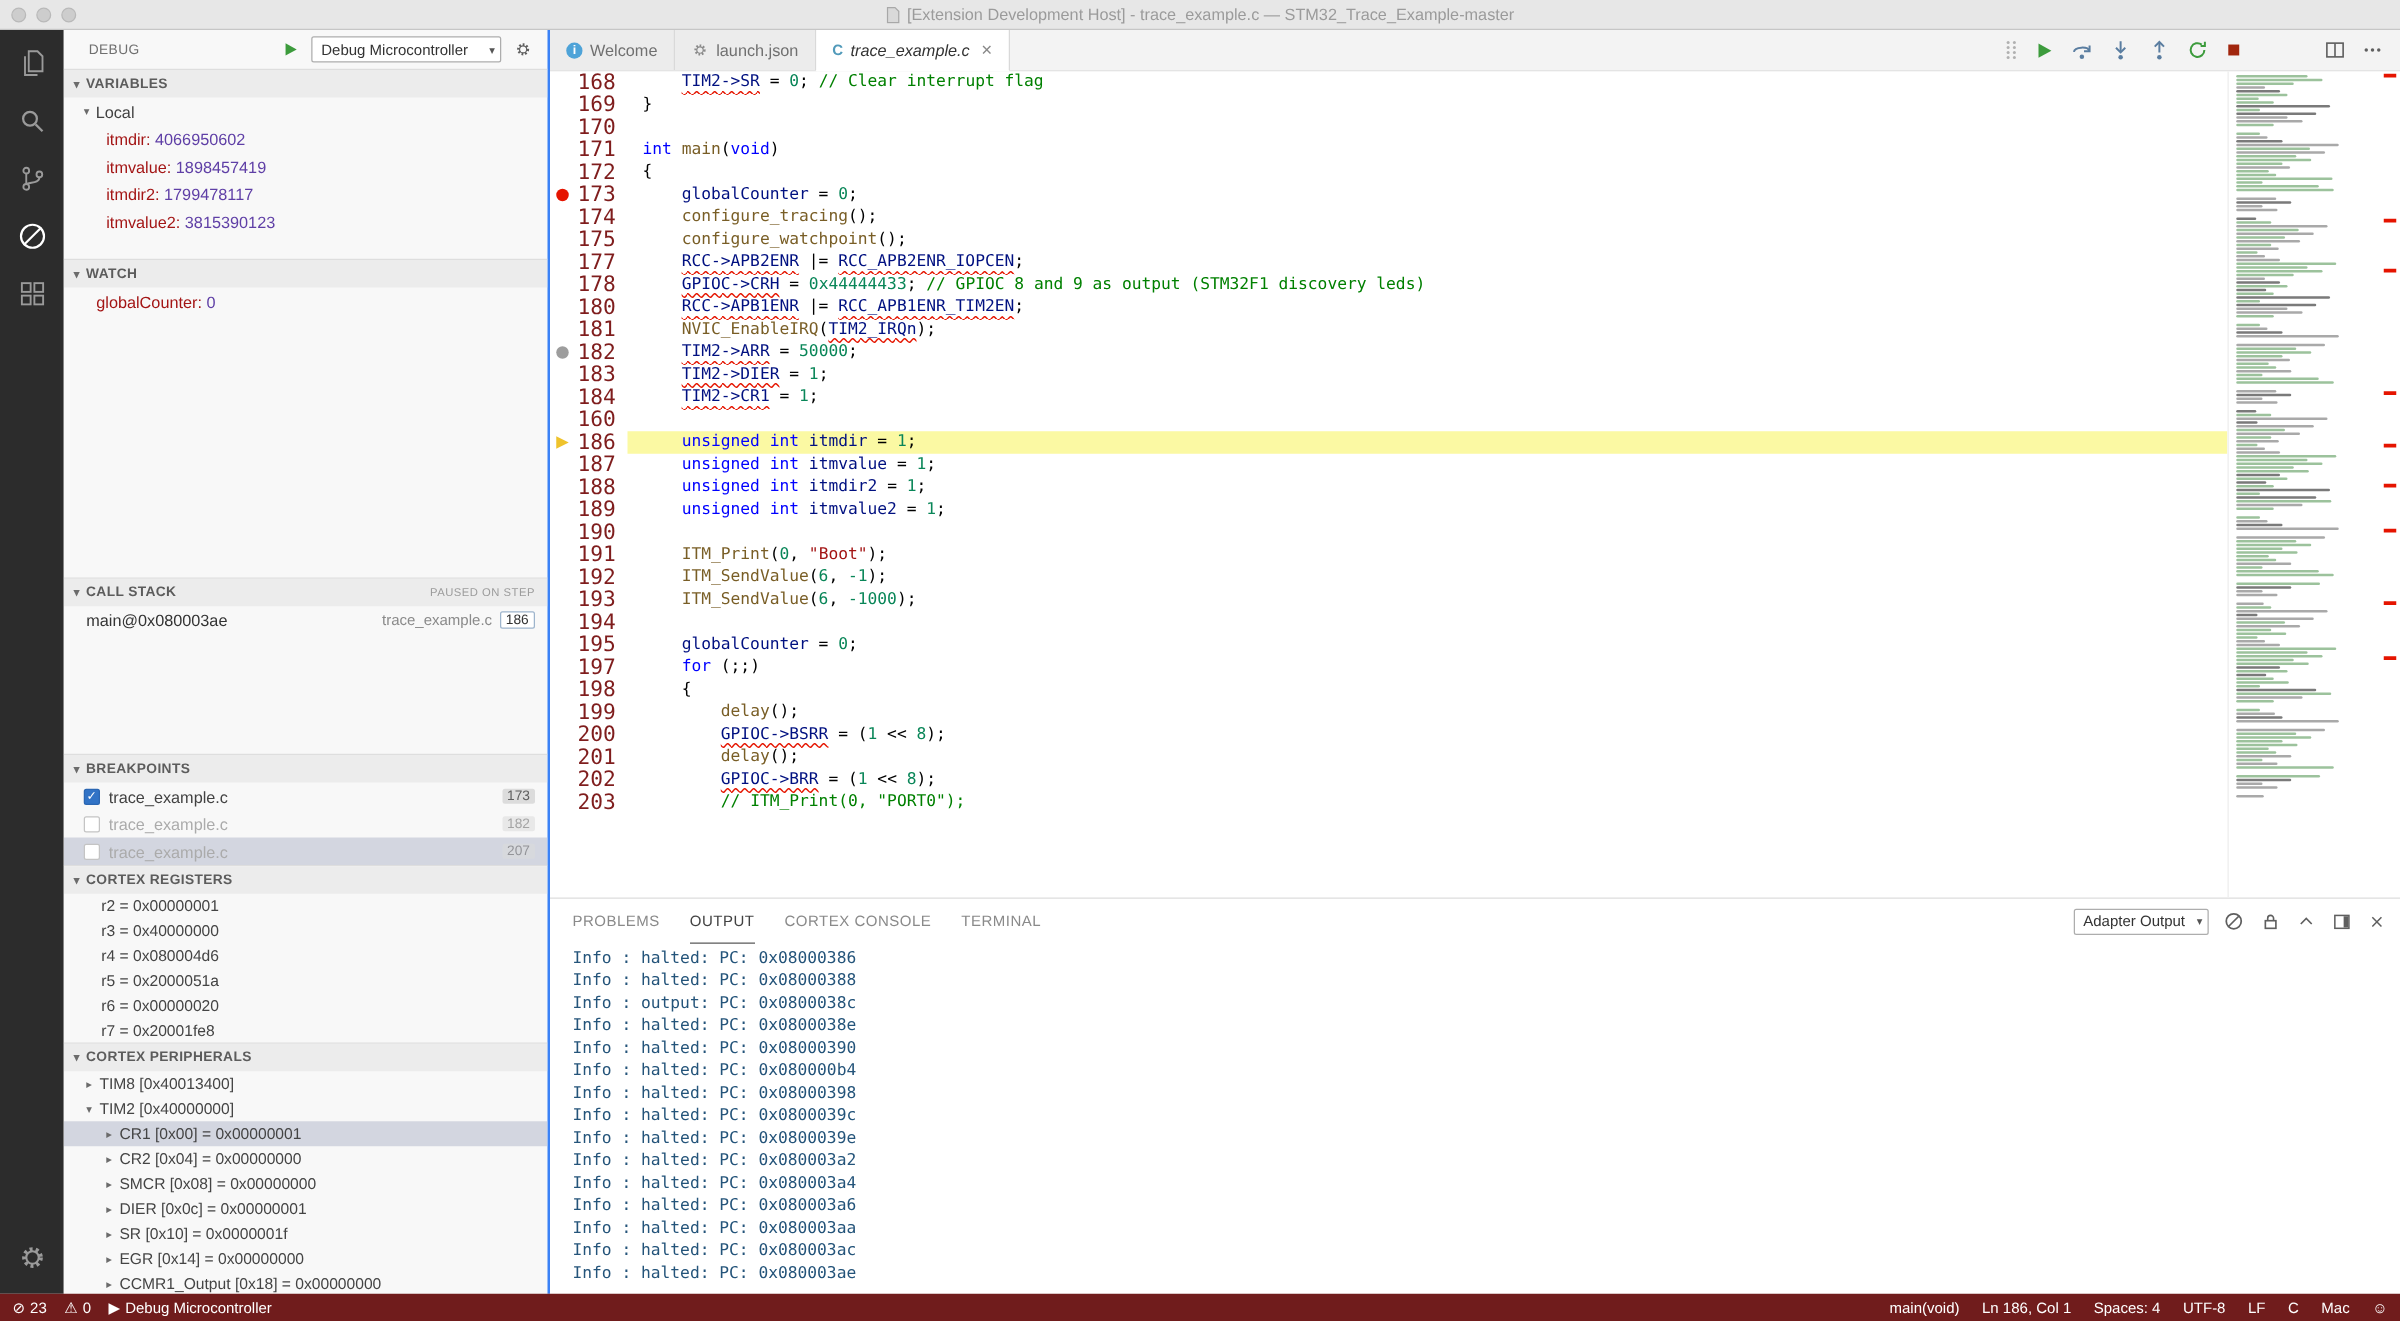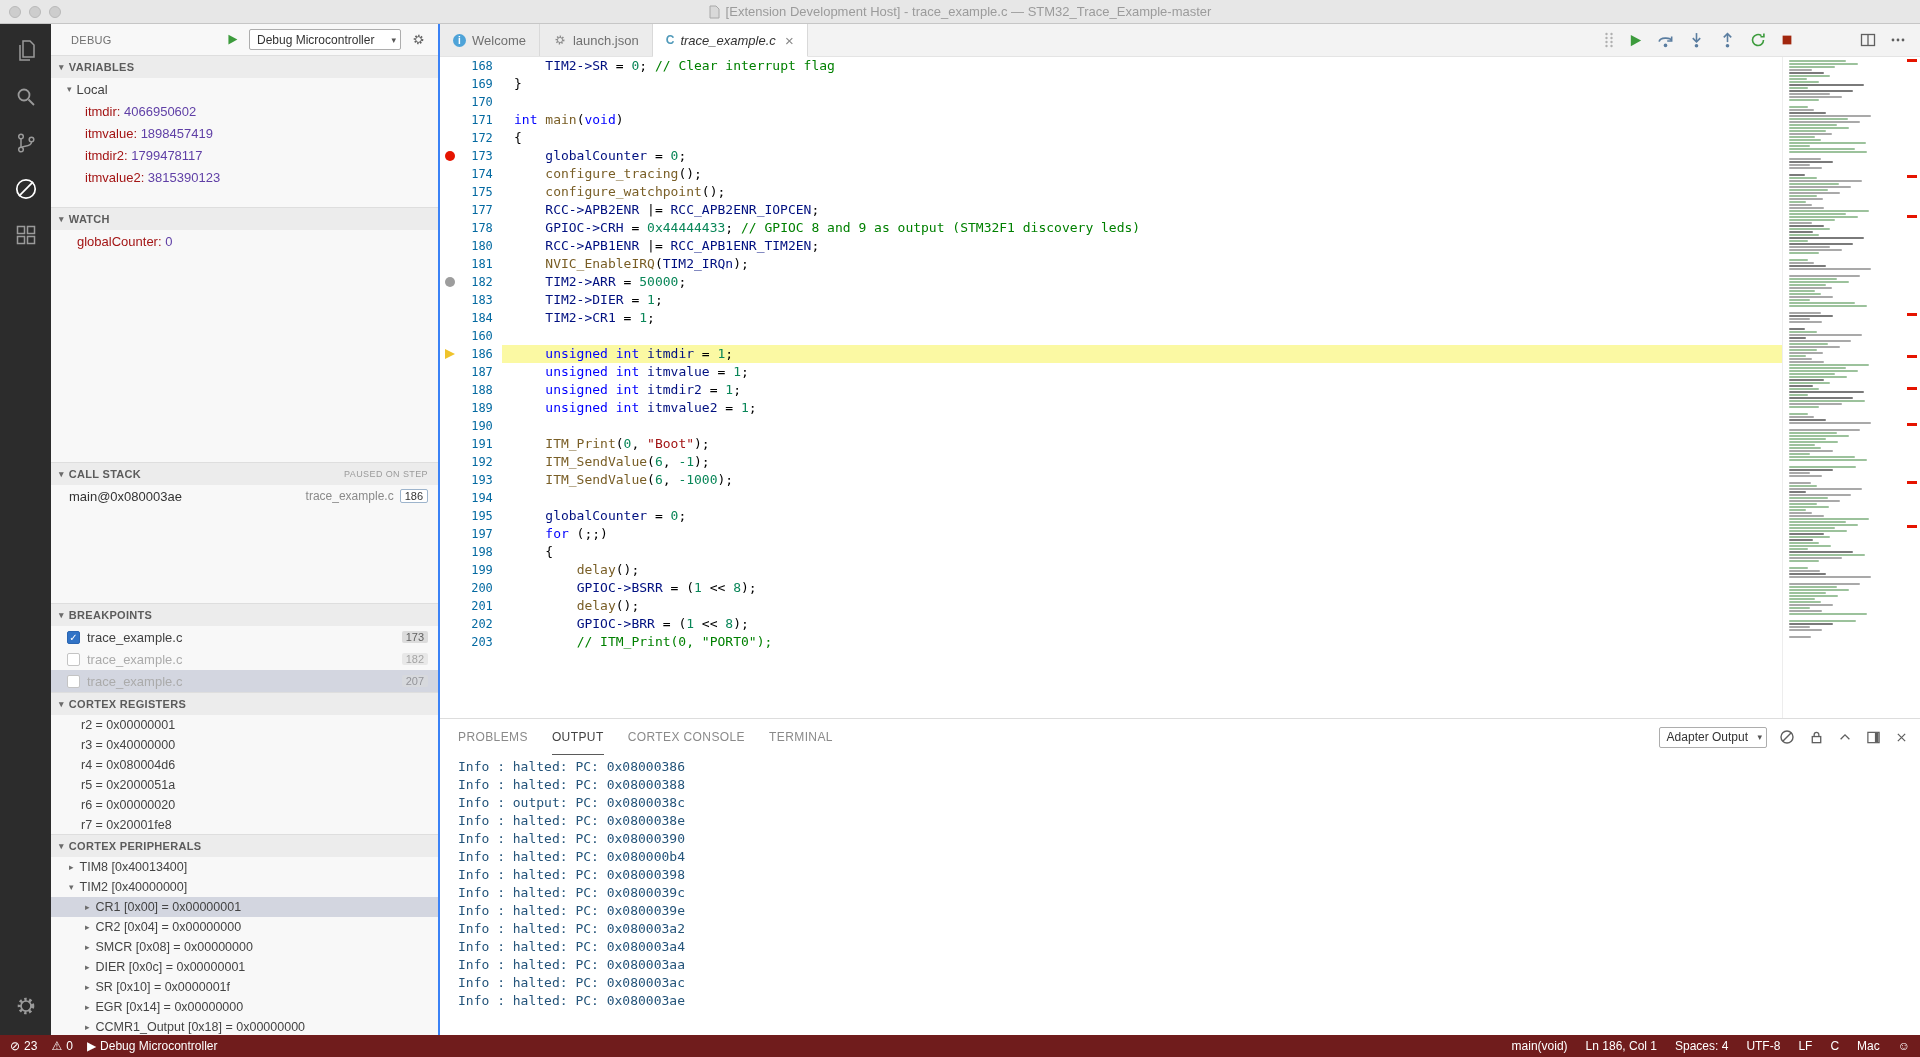--- a/index.html
+++ b/index.html
@@ -70,30 +70,30 @@
   .ea-item{display:flex;align-items:center;cursor:pointer}
   .ea-gap{width:66px}
 
   .editor-wrap{flex:1;position:relative;min-height:0;overflow:hidden}
   .code-area{position:absolute;left:0;top:0;right:138px;bottom:0;font-family:"DejaVu Sans Mono","Liberation Mono",monospace;font-size:13px;line-height:18px;overflow:hidden}
   .line{display:flex;height:18px}
   .glyph{width:22px;flex:0 0 auto;position:relative}
   .dot{position:absolute;left:5px;top:4px;width:10px;height:10px;border-radius:50%;background:#e51400}
   .dot.gray{background:#9d9d9d}
   .arrow{position:absolute;left:5px;top:4px;width:0;height:0;border-left:10px solid #efc32c;border-top:5px solid transparent;border-bottom:5px solid transparent}
-  .lnum{width:40px;flex:0 0 auto;text-align:center;color:#0369a1;font-size:12px}
+  .lnum{width:40px;flex:0 0 auto;text-align:left;color:#7f1d1d;font-size:17px}
   .ltext{flex:1;padding-left:12px;white-space:pre;color:#000}
   .line.cur .ltext{background:#fbf9a3}
   .tk-k{color:#0000ff}
   .tk-i{color:#001080}
   .tk-f{color:#795E26}
   .tk-n{color:#098658}
   .tk-c{color:#008000}
   .tk-s{color:#a31515}
-  .sq{text-decoration-style:wavy;text-decoration-color:#e51400;text-decoration-thickness:1px;text-underline-offset:3px}
+  .sq{text-decoration:underline;text-decoration-style:wavy;text-decoration-color:#e51400;text-decoration-thickness:1px;text-underline-offset:3px}
 
   .minimap{position:absolute;right:28px;top:0;width:110px;bottom:0;border-left:1px solid #ededed;padding-top:2px;cursor:pointer}
   .mm-bar{height:2px;margin:1px 6px 0 6px;border-radius:1px}
   .overview{position:absolute;right:0;top:0;width:28px;bottom:0}
   .ov-tick{position:absolute;right:3px;width:10px;height:3px;background:#e51400}
 
   
   .panel{height:317px;flex:0 0 auto;border-top:1px solid #ddd;display:flex;flex-direction:column;background:#fff}
   .panel-header{height:36px;flex:0 0 auto;display:flex;align-items:center;padding:0 12px 0 18px}
   .panel-tabs{display:flex;align-items:stretch;height:100%;gap:24px}
@@ -894,20 +894,21 @@
             <div class="out-line">Info : halted: PC: 0x08000388</div>
             <div class="out-line">Info : output: PC: 0x0800038c</div>
             <div class="out-line">Info : halted: PC: 0x0800038e</div>
             <div class="out-line">Info : halted: PC: 0x08000390</div>
             <div class="out-line">Info : halted: PC: 0x080000b4</div>
             <div class="out-line">Info : halted: PC: 0x08000398</div>
             <div class="out-line">Info : halted: PC: 0x0800039c</div>
             <div class="out-line">Info : halted: PC: 0x0800039e</div>
             <div class="out-line">Info : halted: PC: 0x080003a2</div>
             <div class="out-line">Info : halted: PC: 0x080003a4</div>
+            <div class="out-line">Info : halted: PC: 0x080003a6</div>
             <div class="out-line">Info : halted: PC: 0x080003aa</div>
             <div class="out-line">Info : halted: PC: 0x080003ac</div>
             <div class="out-line">Info : halted: PC: 0x080003ae</div>
           </div>
       </div>
     </div>
   </div>
 
   <div class="statusbar">
     <span class="sb-item">

